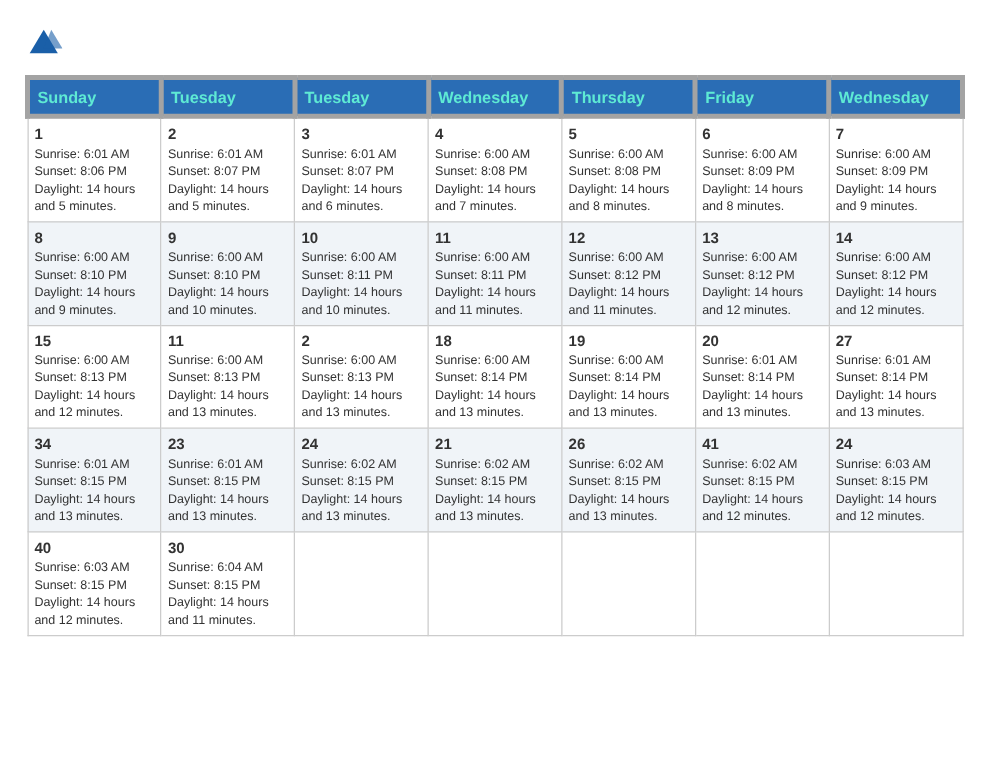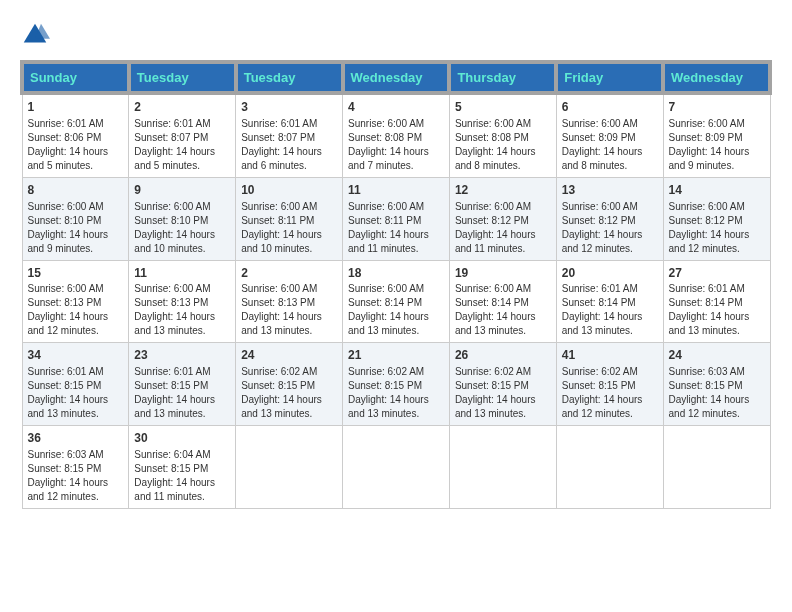--- a/index.html
+++ b/index.html
@@ -148,21 +148,21 @@
       <tr>
         <td><span class="day-num">34</span><span>Sunrise: 6:01 AM</span><br><span>Sunset: 8:15 PM</span><br><span>Daylight: 14 hours and 13 minutes.</span></td>
         <td><span class="day-num">23</span><span>Sunrise: 6:01 AM</span><br><span>Sunset: 8:15 PM</span><br><span>Daylight: 14 hours and 13 minutes.</span></td>
         <td><span class="day-num">24</span><span>Sunrise: 6:02 AM</span><br><span>Sunset: 8:15 PM</span><br><span>Daylight: 14 hours and 13 minutes.</span></td>
         <td><span class="day-num">21</span><span>Sunrise: 6:02 AM</span><br><span>Sunset: 8:15 PM</span><br><span>Daylight: 14 hours and 13 minutes.</span></td>
         <td><span class="day-num">26</span><span>Sunrise: 6:02 AM</span><br><span>Sunset: 8:15 PM</span><br><span>Daylight: 14 hours and 13 minutes.</span></td>
         <td><span class="day-num">41</span><span>Sunrise: 6:02 AM</span><br><span>Sunset: 8:15 PM</span><br><span>Daylight: 14 hours and 12 minutes.</span></td>
         <td><span class="day-num">24</span><span>Sunrise: 6:03 AM</span><br><span>Sunset: 8:15 PM</span><br><span>Daylight: 14 hours and 12 minutes.</span></td>
       </tr>
       <tr>
-        <td><span class="day-num">36</span><span>Sunrise: 6:03 AM</span><br><span>Sunset: 8:15 PM</span><br><span>Daylight: 14 hours and 12 minutes.</span></td>
+        <td><span class="day-num">40</span><span>Sunrise: 6:03 AM</span><br><span>Sunset: 8:15 PM</span><br><span>Daylight: 14 hours and 12 minutes.</span></td>
         <td><span class="day-num">30</span><span>Sunrise: 6:04 AM</span><br><span>Sunset: 8:15 PM</span><br><span>Daylight: 14 hours and 11 minutes.</span></td>
         <td class="empty-cell"></td>
         <td class="empty-cell"></td>
         <td class="empty-cell"></td>
         <td class="empty-cell"></td>
         <td class="empty-cell"></td>
       </tr>
     </tbody>
 </table>
 

